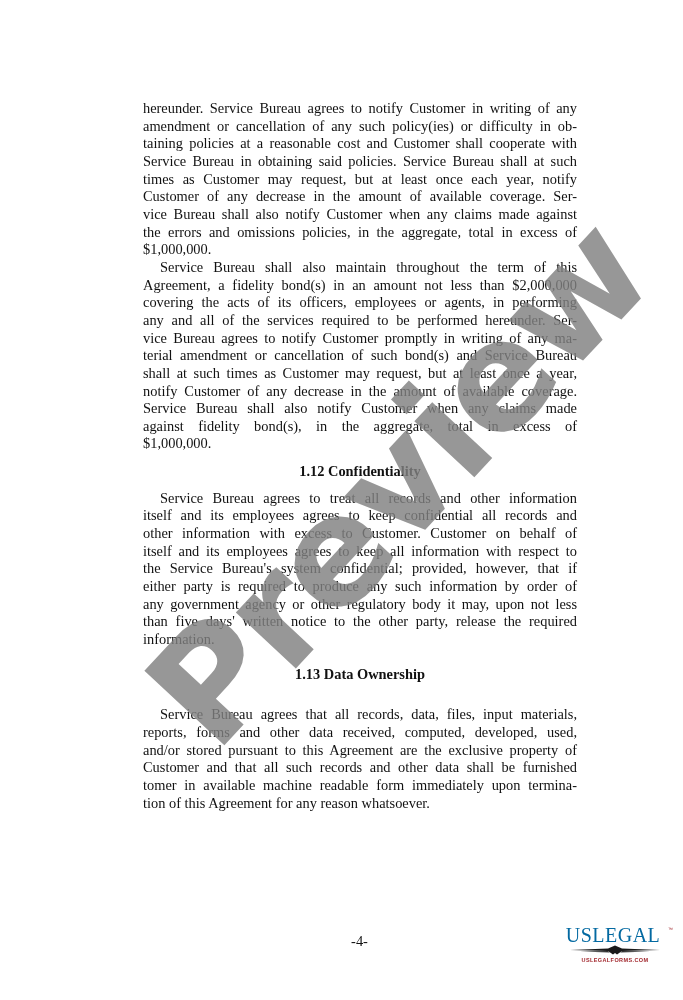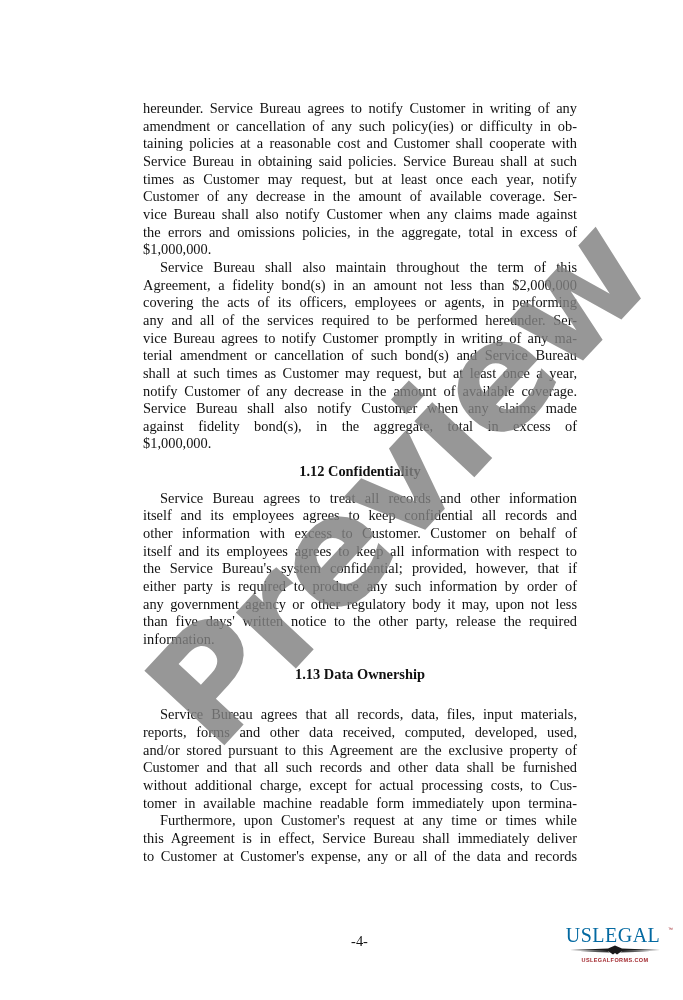--- a/index.html
+++ b/index.html
@@ -92,29 +92,24 @@
       <span class="line last">information.</span>
     </div>
 
     <h3 class="heading h2">1.13 Data Ownership</h3>
 
     <div>
       <span class="line indent">Service Bureau agrees that all records, data, files, input materials,</span>
       <span class="line">reports, forms and other data received, computed, developed, used,</span>
       <span class="line">and/or stored pursuant to this Agreement are the exclusive property of</span>
       <span class="line">Customer and that all such records and other data shall be furnished</span>
-      <span class="line">without additional charge, except for actual processing costs, to Cus-</span>
       <span class="line">tomer in available machine readable form immediately upon termina-</span>
+      <span class="line last">tion of this Agreement for any reason whatsoever.</span>
     </div>
 
-    <div>
-      <span class="line indent">Furthermore, upon Customer's request at any time or times while</span>
-      <span class="line">this Agreement is in effect, Service Bureau shall immediately deliver</span>
-      <span class="line">to Customer at Customer's expense, any or all of the data and records</span>
-    </div>
   </div>
 
   <div class="watermark">Preview</div>
 
   <div class="page-number">-4-</div>
 
   <div class="logo">
     <div class="logo-text">USLEGAL</div>
     <span class="tm">™</span>
     <svg class="eagle" viewBox="0 0 90 10">

